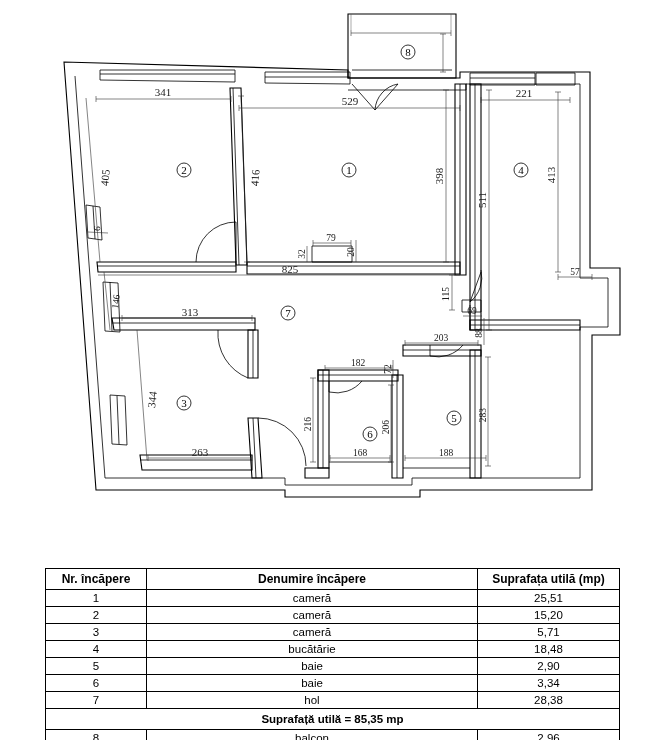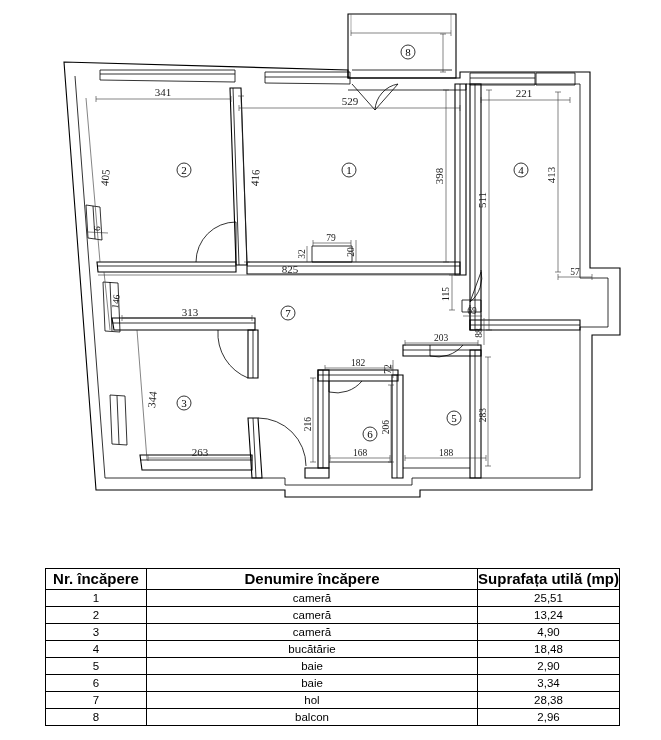--- a/index.html
+++ b/index.html
@@ -94,21 +94,21 @@
     text-align: center;
     font-size: 11.5px;
     height: 16px;
     line-height: 16px;
     padding: 0;
     color: #000000;
     background: #ffffff;
   }
   table.room-table thead th {
     font-weight: bold;
-    font-size: 15px;
+    font-size: 12px;
     height: 20px;
     line-height: 20px;
   }
   table.room-table td.colnum { width: 100px; }
   table.room-table td.colname { width: 330px; margin-left: 42px; }
   table.room-table td.colarea { width: 141px; }
   table.room-table th.colnum { width: 100px; }
   table.room-table th.colname { width: 330px; }
   table.room-table th.colarea { width: 141px; }
   table.room-table tr.total-row td {
@@ -465,26 +465,26 @@
     <tbody id="table-body">
 
     <tr>
           <td class="colnum">1</td>
           <td class="colname">cameră</td>
           <td class="colarea">25,51</td>
         </tr>
         <tr>
           <td class="colnum">2</td>
           <td class="colname">cameră</td>
-          <td class="colarea">13,24</td>
+          <td class="colarea">15,20</td>
         </tr>
         <tr>
           <td class="colnum">3</td>
           <td class="colname">cameră</td>
-          <td class="colarea">4,90</td>
+          <td class="colarea">5,71</td>
         </tr>
         <tr>
           <td class="colnum">4</td>
           <td class="colname">bucătărie</td>
           <td class="colarea">18,48</td>
         </tr>
         <tr>
           <td class="colnum">5</td>
           <td class="colname">baie</td>
           <td class="colarea">2,90</td>
@@ -492,20 +492,23 @@
         <tr>
           <td class="colnum">6</td>
           <td class="colname">baie</td>
           <td class="colarea">3,34</td>
         </tr>
         <tr>
           <td class="colnum">7</td>
           <td class="colname">hol</td>
           <td class="colarea">28,38</td>
         </tr>
+        <tr class="total-row">
+          <td colspan="3">Suprafață  utilă = 85,35 mp</td>
+        </tr>
         <tr>
           <td class="colnum">8</td>
           <td class="colname">balcon</td>
           <td class="colarea">2,96</td>
         </tr>
       </tbody>
   </table>
 </div>
 
 </body></html>

